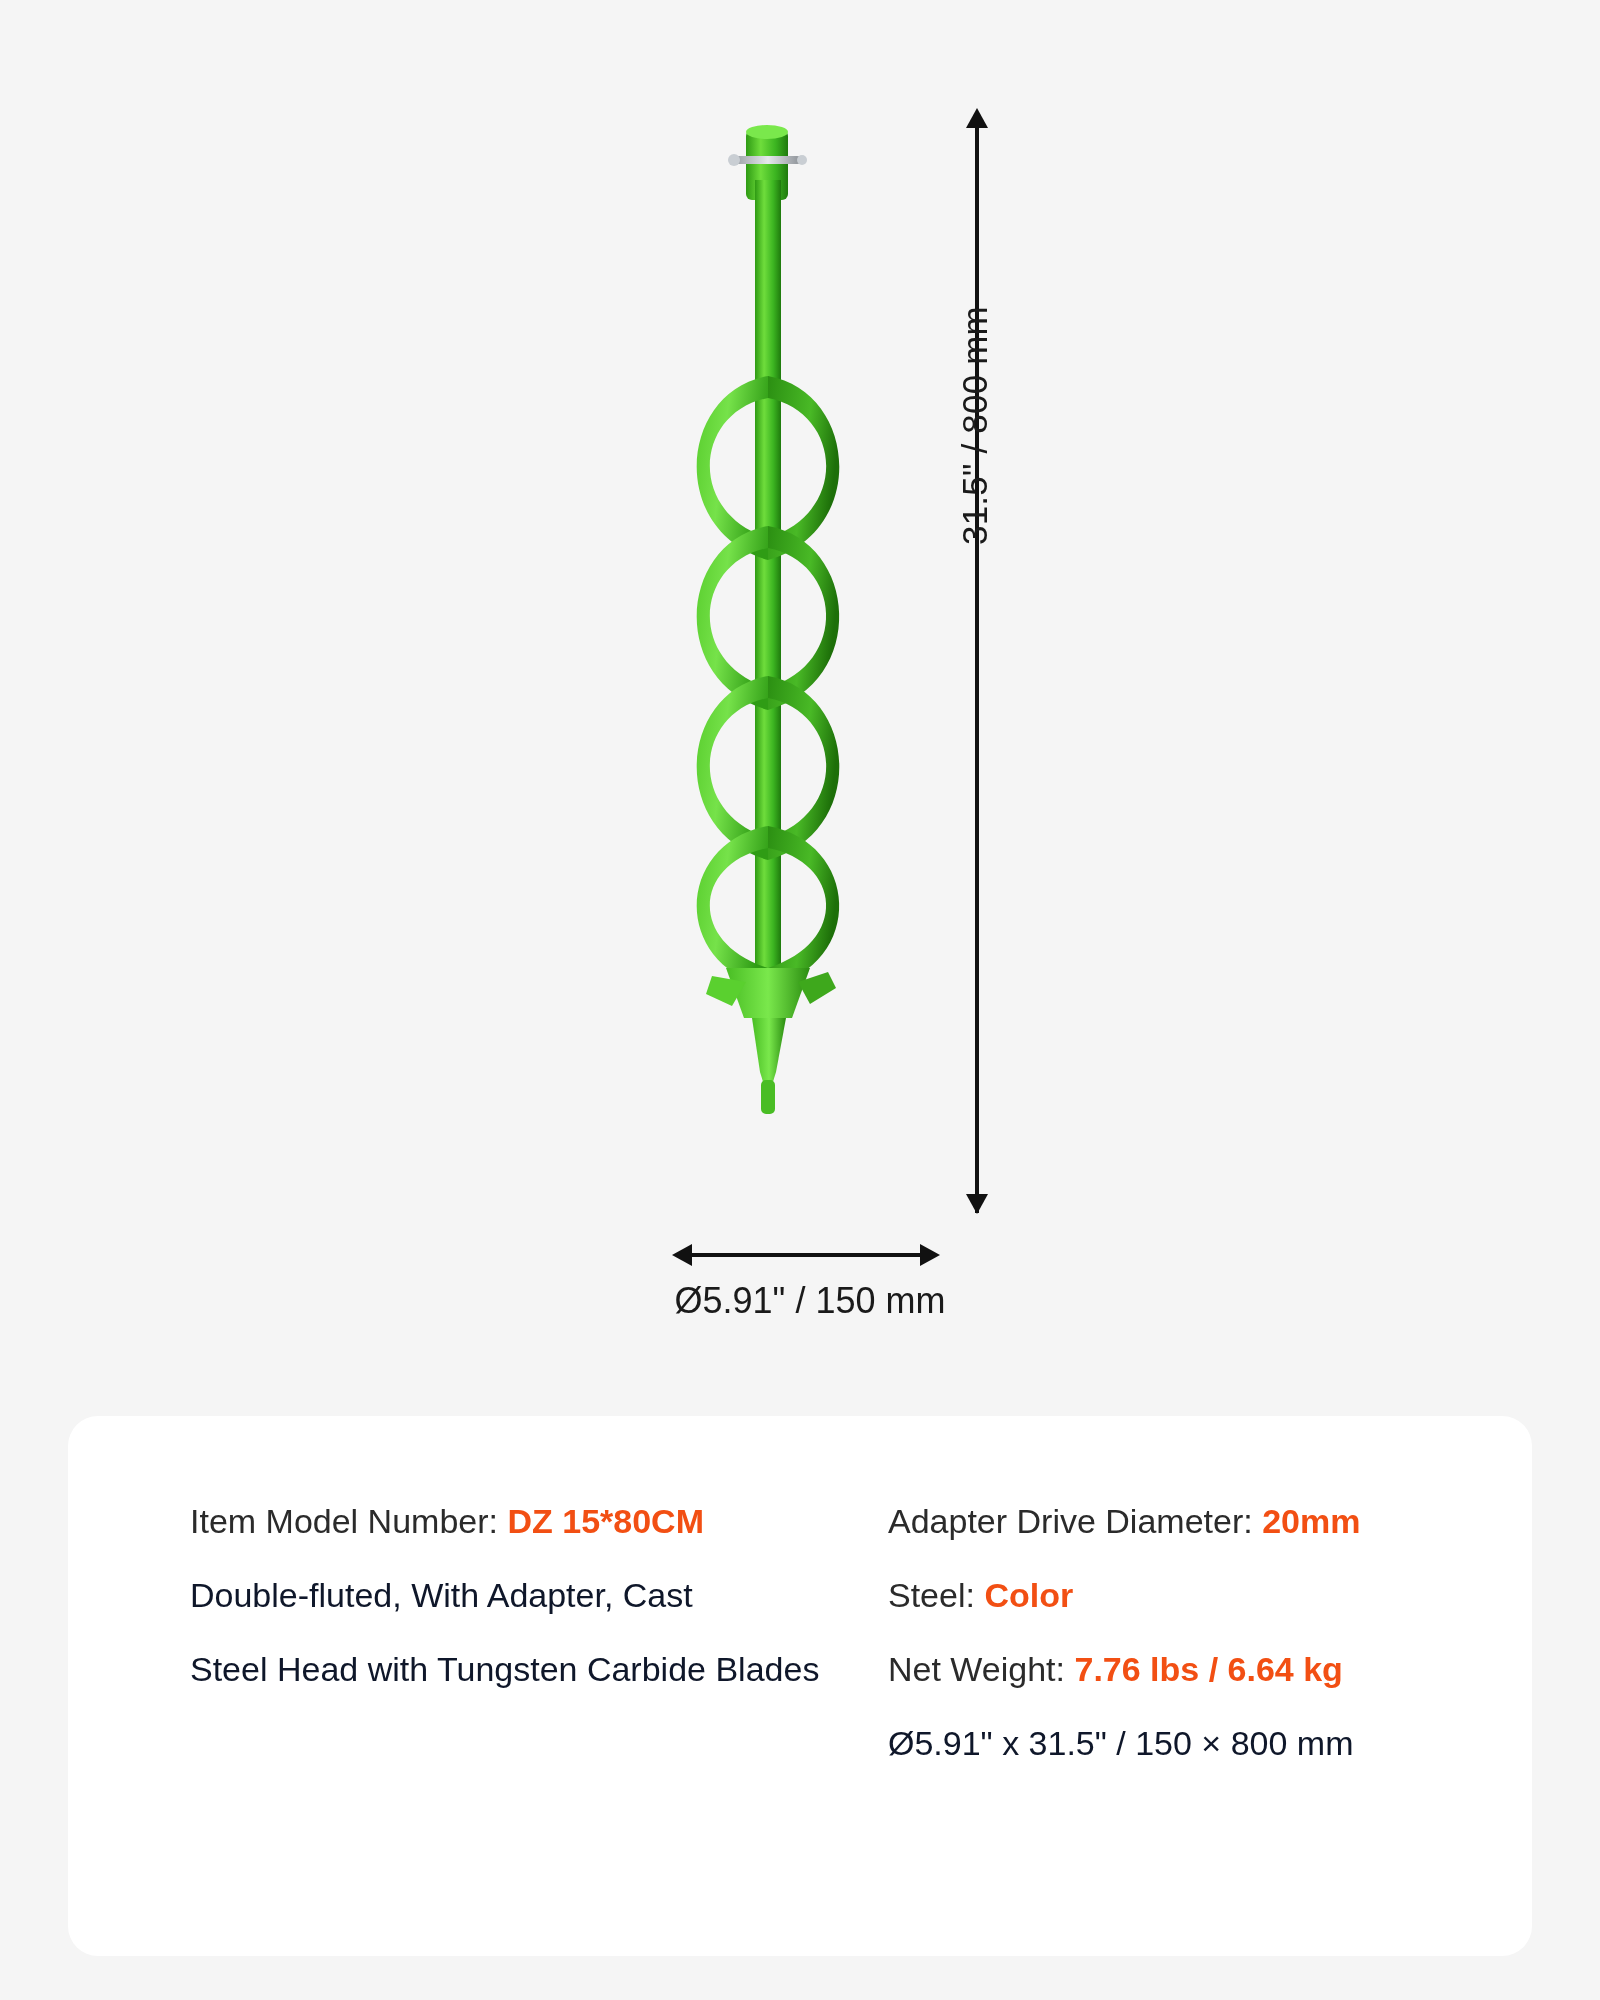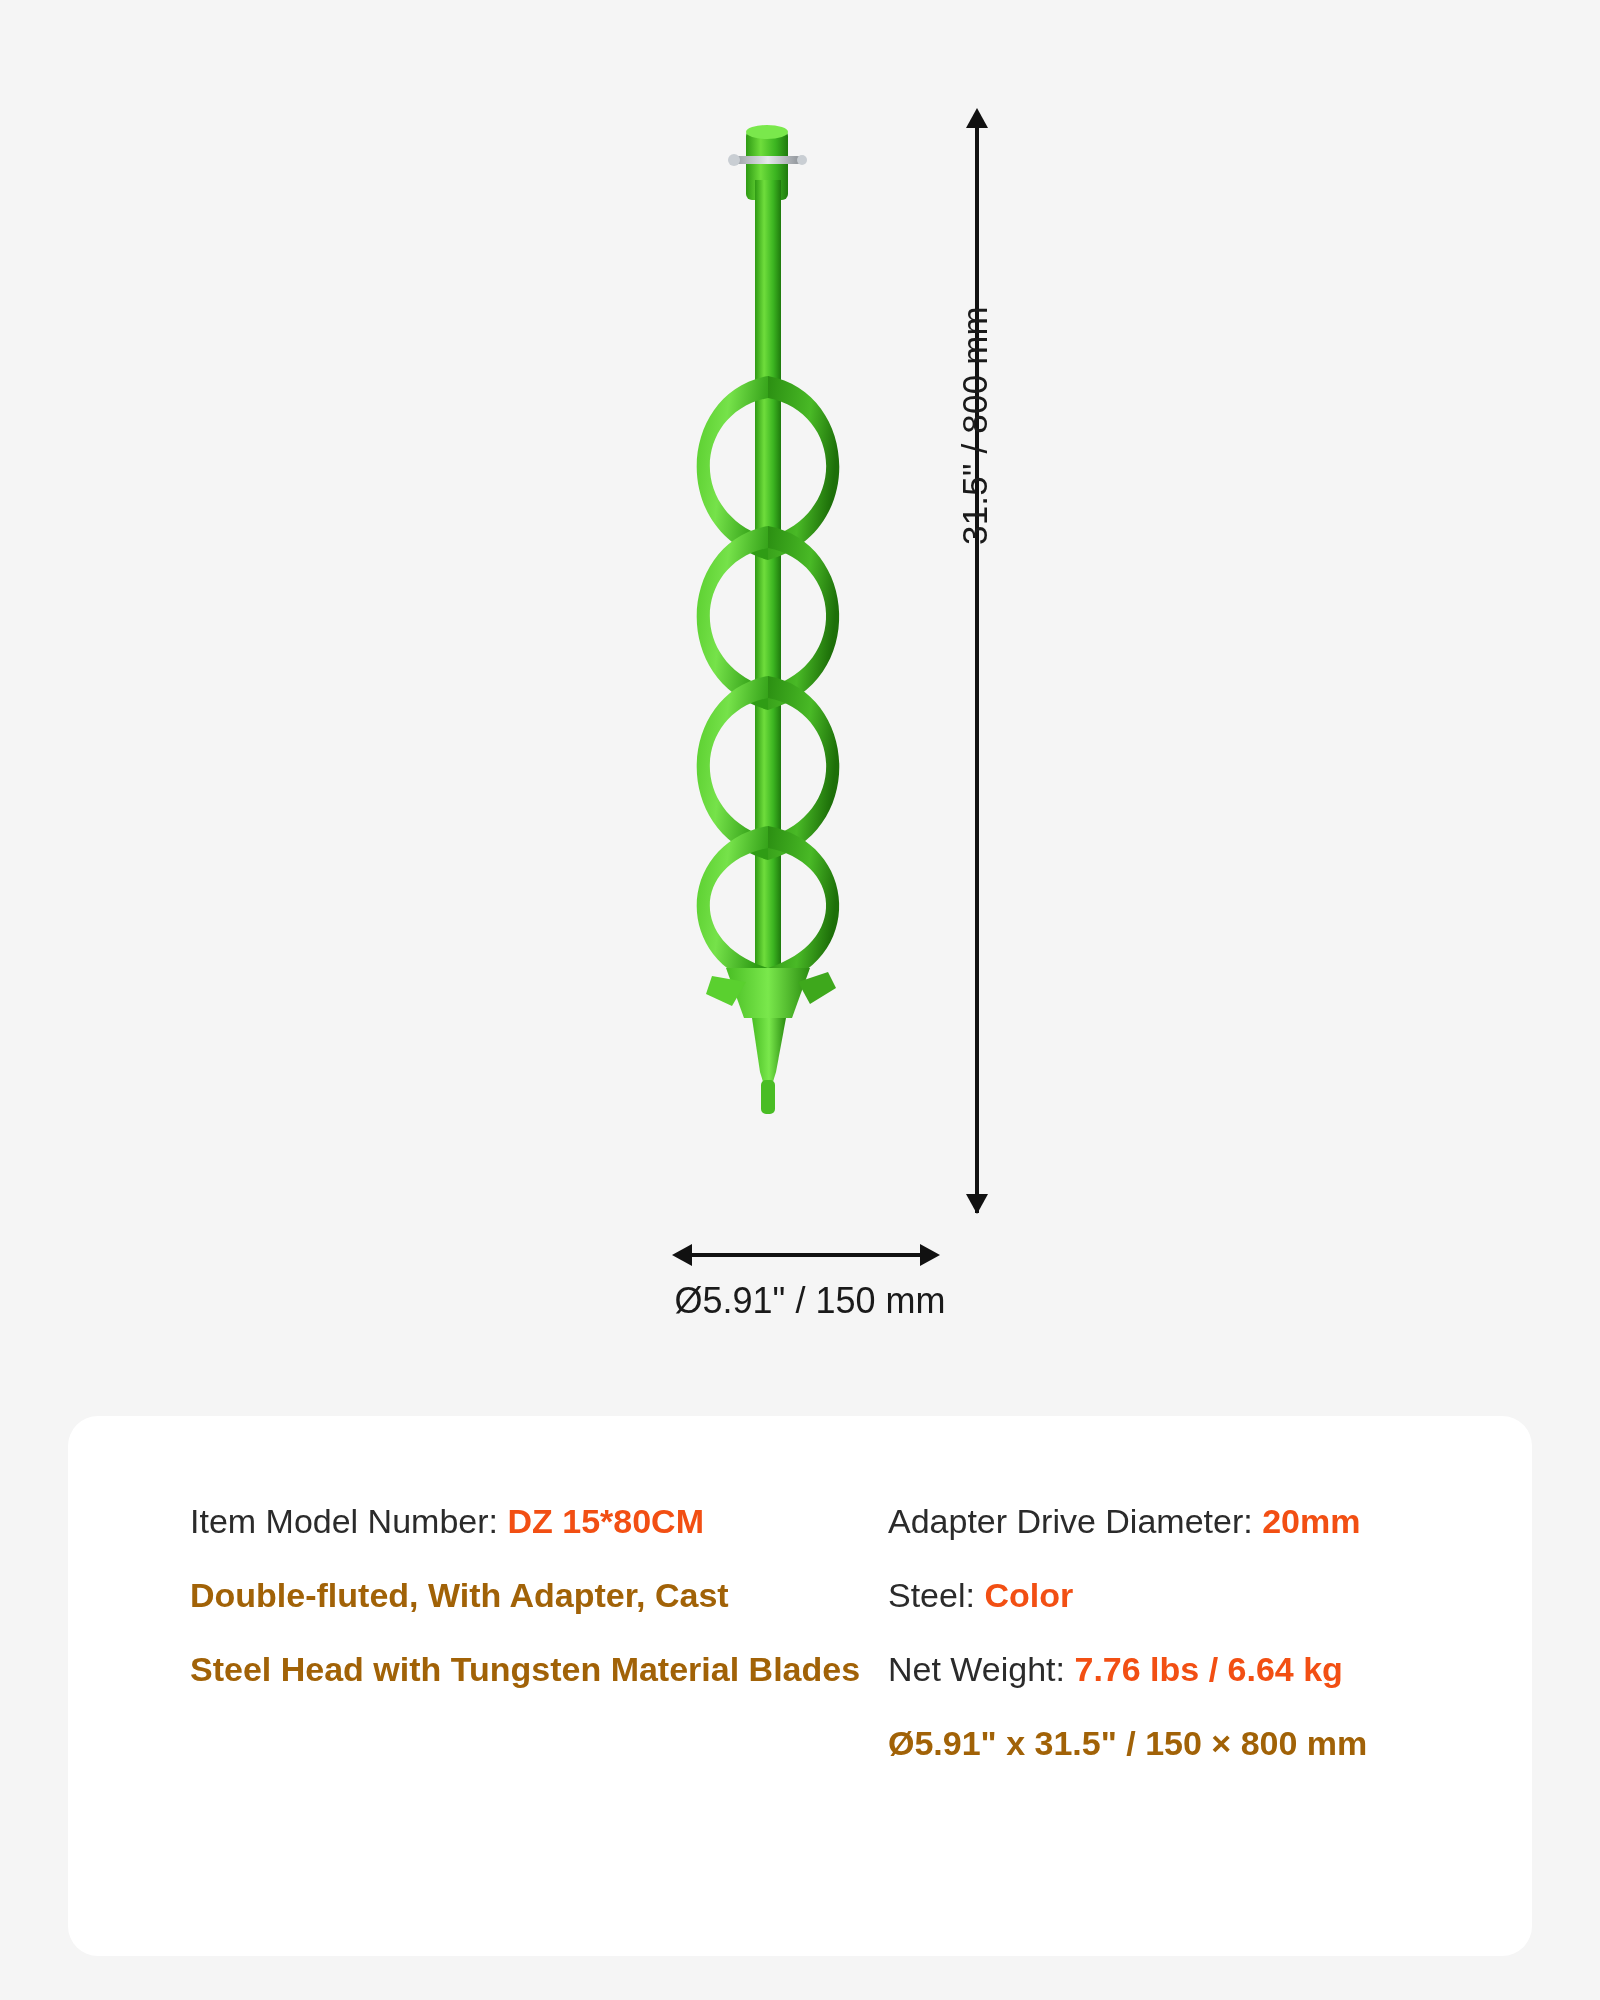--- a/index.html
+++ b/index.html
@@ -134,22 +134,22 @@
     line-height: 74px;
     color: #2b2b2b;
     white-space: nowrap;
   }
   .spec-value {
     font-weight: bold;
     color: #f24f13;
   }
   .spec-value-block {
     display: block;
-    font-weight: bold;
-    color: #a16207;
+    font-weight: normal;
+    color: #0f172a;
     font-size: 34px;
     line-height: 74px;
     white-space: nowrap;
   }
 </style>
 </head>
 <body>
 
 <div id="product-area">
 
@@ -235,21 +235,21 @@
 <div id="spec-card">
   <div id="spec-grid">
 
     <div class="spec-col left">
       <div class="spec-line">
         <span>Item Model Number:</span>
         <span class="spec-value">DZ 15*80CM</span>
       </div>
 
       <span class="spec-value-block">Double-fluted, With Adapter, Cast</span>
-      <span class="spec-value-block">Steel Head with Tungsten Material Blades</span>
+      <span class="spec-value-block">Steel Head with Tungsten Carbide Blades</span>
 
     </div>
 
     <div class="spec-col right">
       <div class="spec-line">
         <span>Adapter Drive Diameter:</span>
         <span class="spec-value">20mm</span>
       </div>
 
       <div class="spec-line">

